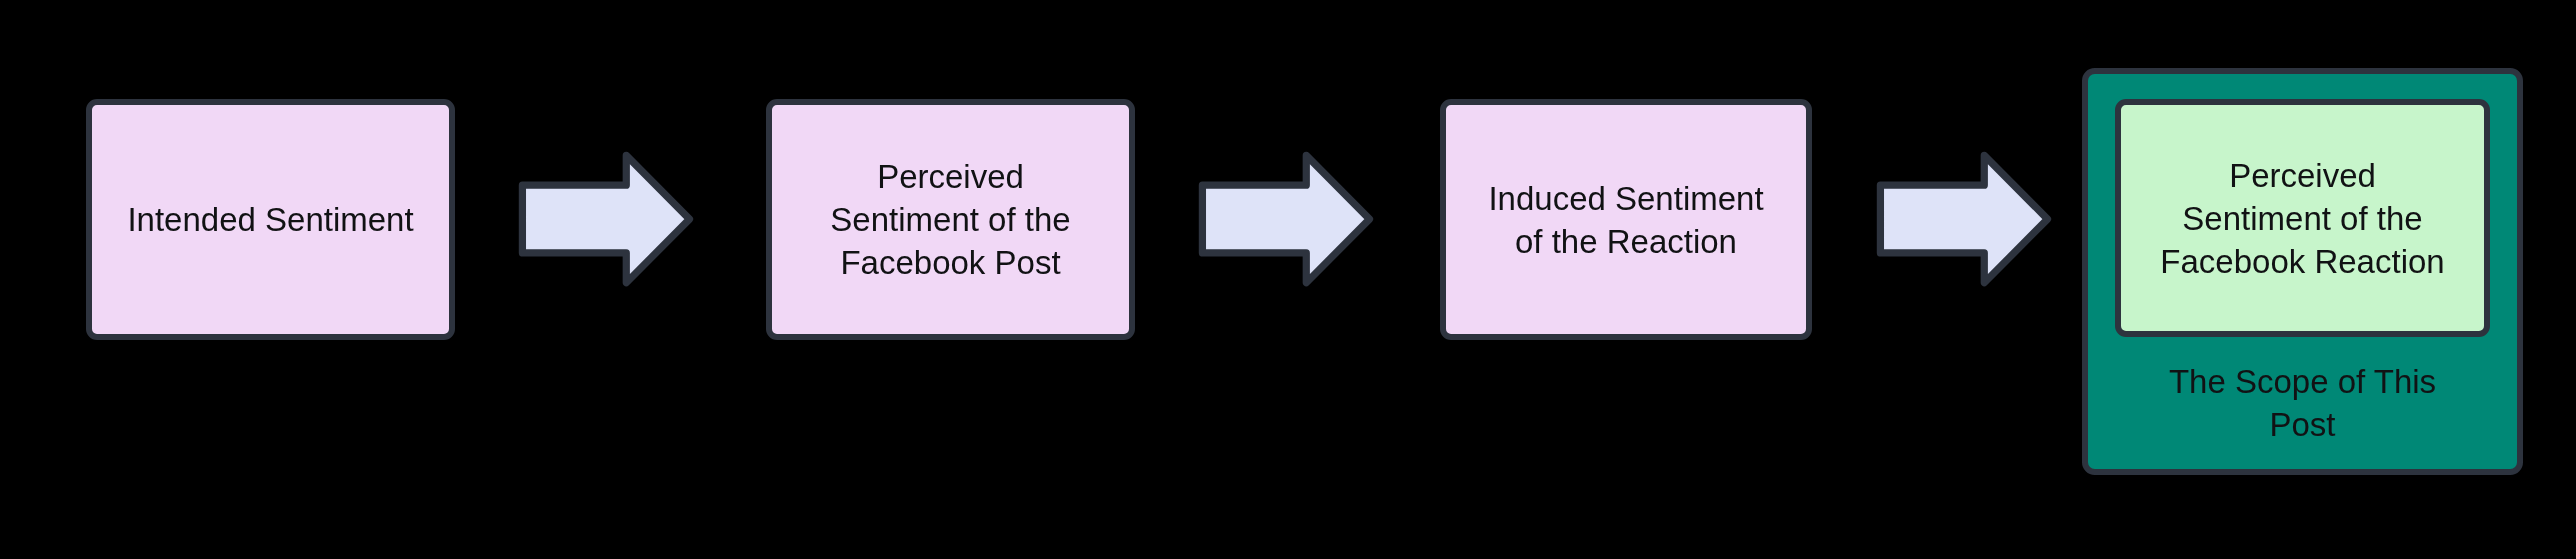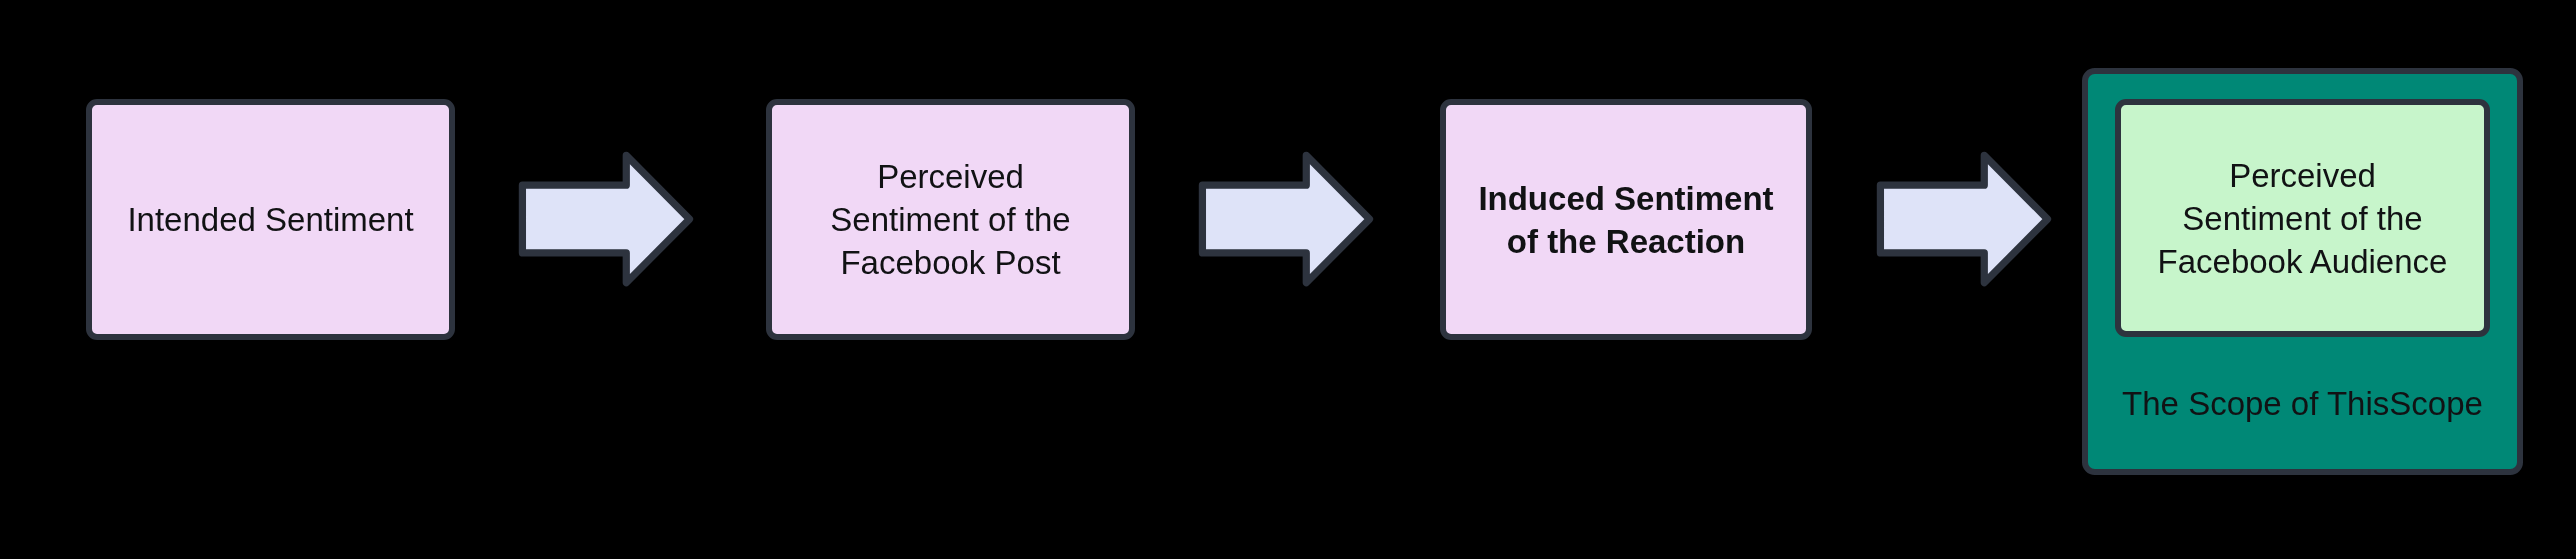--- a/index.html
+++ b/index.html
@@ -37,38 +37,38 @@
     justify-content:center;
     text-align:center;
     color:var(--text);
     font-size:33px;
     line-height:43px;
     font-weight:400;
   }
   .node span{display:block;white-space:nowrap;}
   .node-1{left:70px;top:99px;width:369px;height:241px;}
   .node-2{left:750px;top:99px;width:369px;height:241px;}
-  .node-3{left:1424px;top:99px;width:372px;height:241px;font-weight:bold;}
+  .node-3{left:1424px;top:99px;width:372px;height:241px;}
   .scope-container{
     position:absolute;
     box-sizing:border-box;
     left:2066px;top:68px;width:441px;height:407px;
     background:var(--scope-fill);
     border:6.3px solid var(--node-border);
     border-radius:12.7px;
   }
   .node-highlight{
     left:27px;top:25px;width:375px;height:238px;
     background:var(--highlight-fill);
   }
   .scope-label{
     position:absolute;
     left:0;right:0;top:263px;bottom:0;
     display:flex;
-    flex-direction:row;
+    flex-direction:column;
     align-items:center;
     justify-content:center;
     text-align:center;
     color:var(--text);
     font-size:33px;
     line-height:43px;
   }
   .scope-label span{display:block;white-space:nowrap;}
   .arrow{
     position:absolute;
@@ -108,22 +108,22 @@
   </div>
 
   <svg class="arrow arrow-3" viewBox="0 0 200 155">
     <path d="M8 39 L123 39 L123 6 L193 76.5 L123 147 L123 114 L8 114 Z" fill="var(--arrow-fill)" stroke="var(--arrow-border)" stroke-width="8" stroke-linejoin="round"></path>
   </svg>
 
   <div class="scope-container">
     <div class="node node-highlight">
       <span>Perceived</span>
       <span>Sentiment of the</span>
-      <span>Facebook Audience</span>
+      <span>Facebook Reaction</span>
     </div>
     <div class="scope-label">
       <span>The Scope of This</span>
-      <span>Scope</span>
+      <span>Post</span>
     </div>
   </div>
 
 </div>
 
 
 </body></html>

